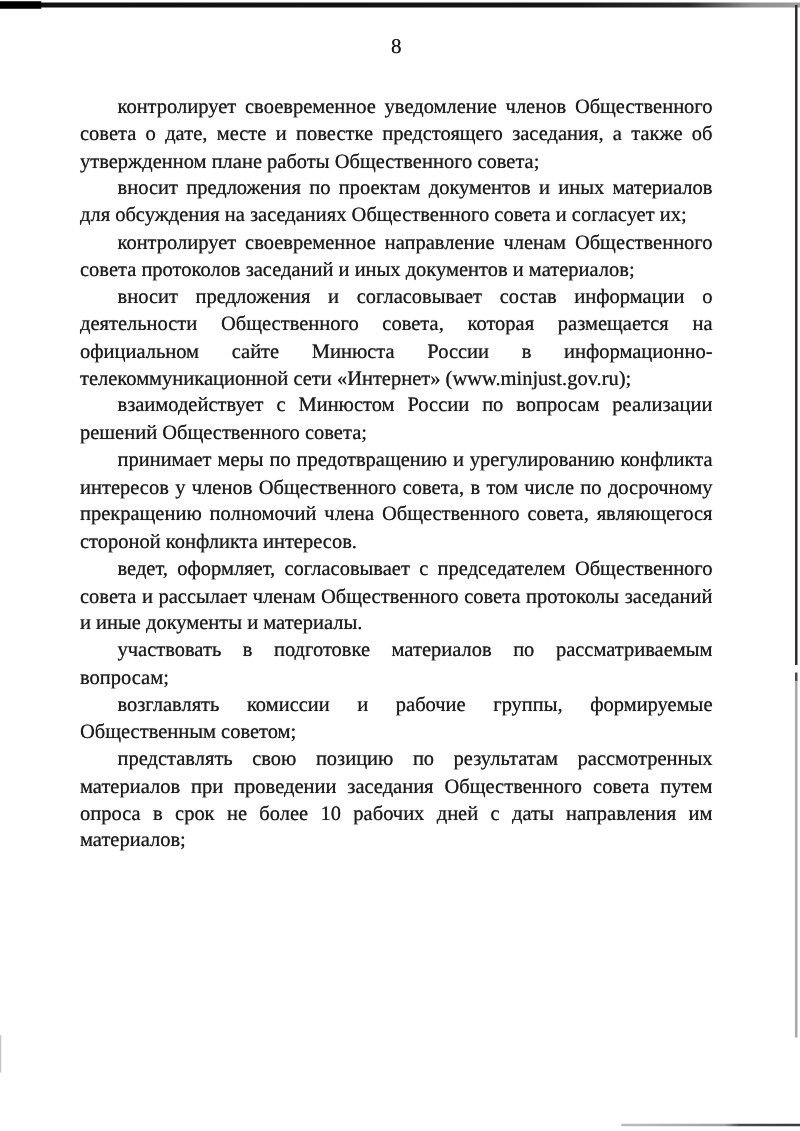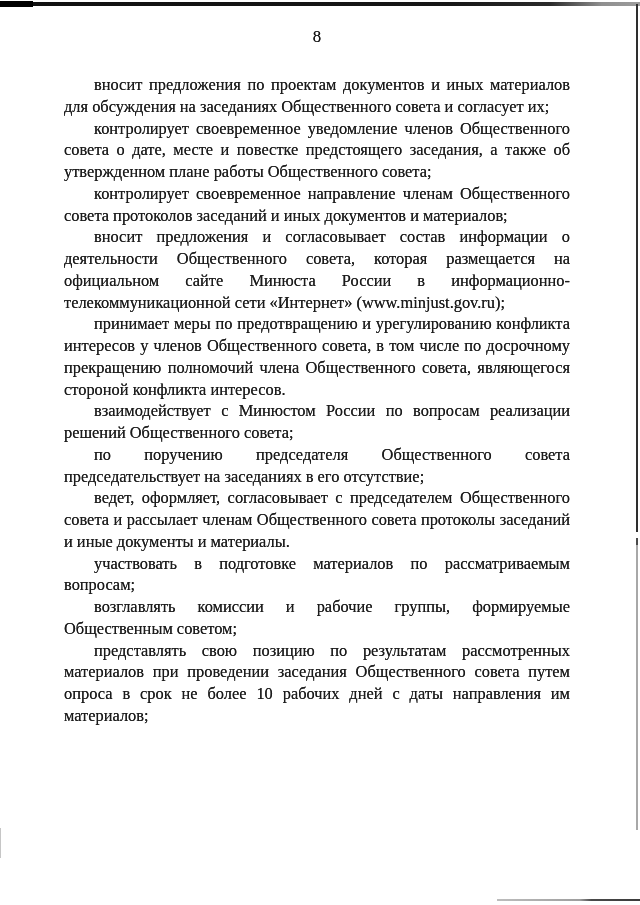--- a/index.html
+++ b/index.html
@@ -98,26 +98,25 @@
   <div class="top-border-cap"></div>
   <div class="right-line-dark"></div>
   <div class="right-line-blip"></div>
   <div class="right-line-light"></div>
   <div class="bottom-line"></div>
   <div class="left-mark"></div>
 
   <div class="page-number">8</div>
 
   <div class="text-block" id="text-block">
+      <p>контролирует своевременное уведомление членов Общественного совета о дате, месте и повестке предстоящего заседания, а также об утвержденном плане работы Общественного совета;</p>
       <p>вносит предложения по проектам документов и иных материалов для обсуждения на заседаниях Общественного совета и согласует их;</p>
-      <p>контролирует своевременное уведомление членов Общественного совета о дате, месте и повестке предстоящего заседания, а также об утвержденном плане работы Общественного совета;</p>
       <p>контролирует своевременное направление членам Общественного совета протоколов заседаний и иных документов и материалов;</p>
       <p>вносит предложения и согласовывает состав информации о деятельности Общественного совета, которая размещается на официальном сайте Минюста России в информационно-телекоммуникационной сети «Интернет» (www.minjust.gov.ru);</p>
+      <p>взаимодействует с Минюстом России по вопросам реализации решений Общественного совета;</p>
       <p>принимает меры по предотвращению и урегулированию конфликта интересов у членов Общественного совета, в том числе по досрочному прекращению полномочий члена Общественного совета, являющегося стороной конфликта интересов.</p>
-      <p>взаимодействует с Минюстом России по вопросам реализации решений Общественного совета;</p>
-      <p>по поручению председателя Общественного совета председательствует на заседаниях в его отсутствие;</p>
       <p>ведет, оформляет, согласовывает с председателем Общественного совета и рассылает членам Общественного совета протоколы заседаний и иные документы и материалы.</p>
       <p>участвовать в подготовке материалов по рассматриваемым вопросам;</p>
       <p>возглавлять комиссии и рабочие группы, формируемые Общественным советом;</p>
       <p>представлять свою позицию по результатам рассмотренных материалов при проведении заседания Общественного совета путем опроса в срок не более 10 рабочих дней с даты направления им материалов;</p>
     </div>
 
 </div>
 
 </body></html>

